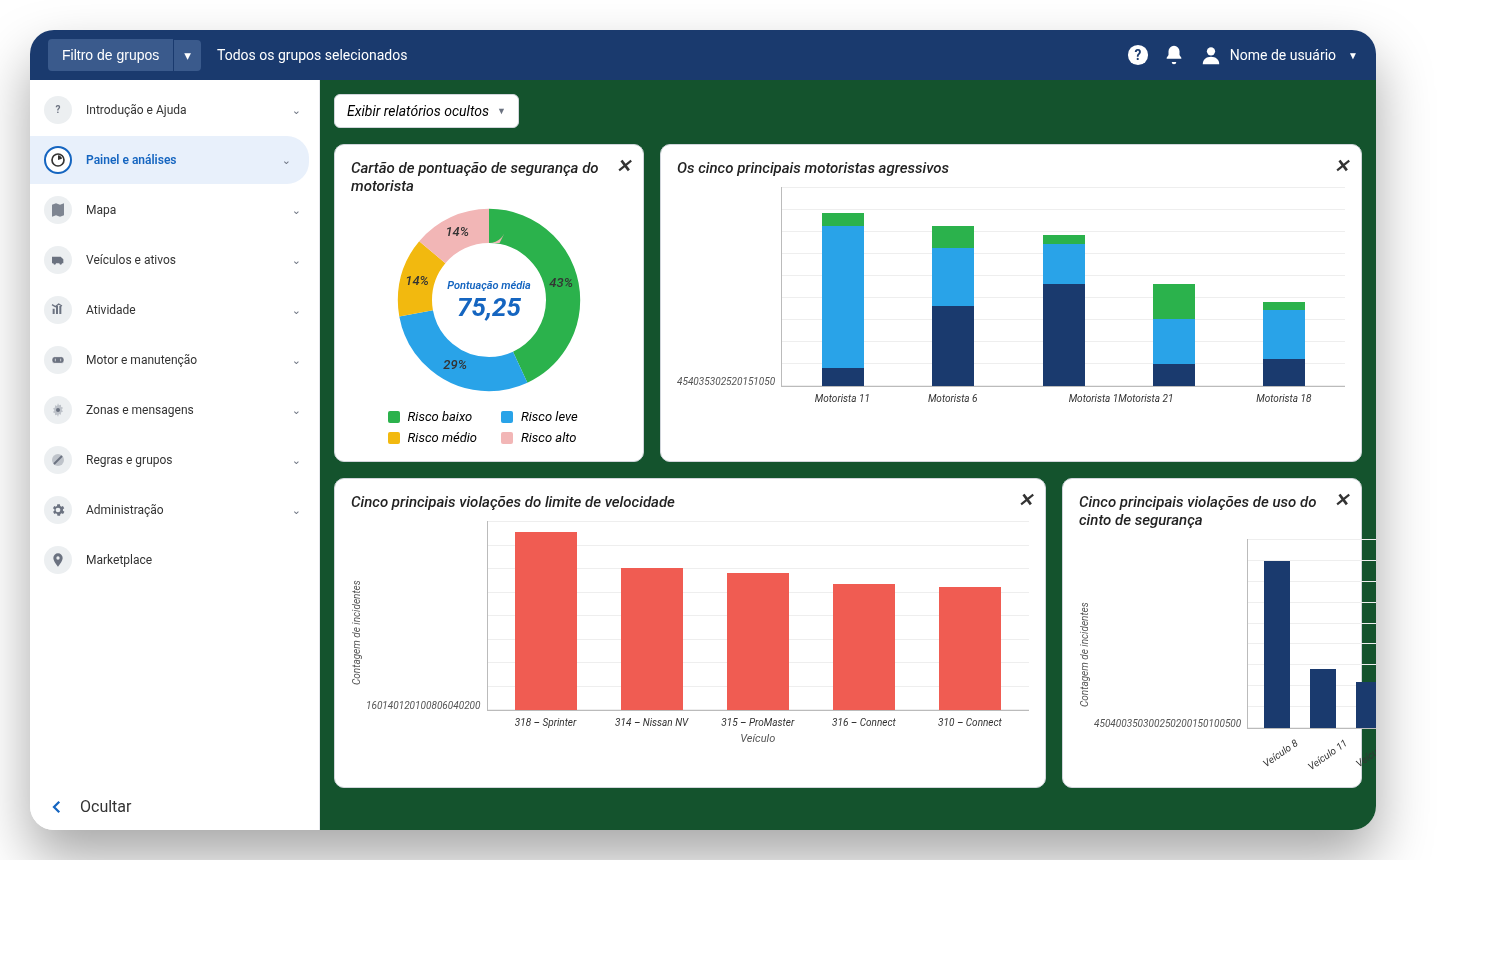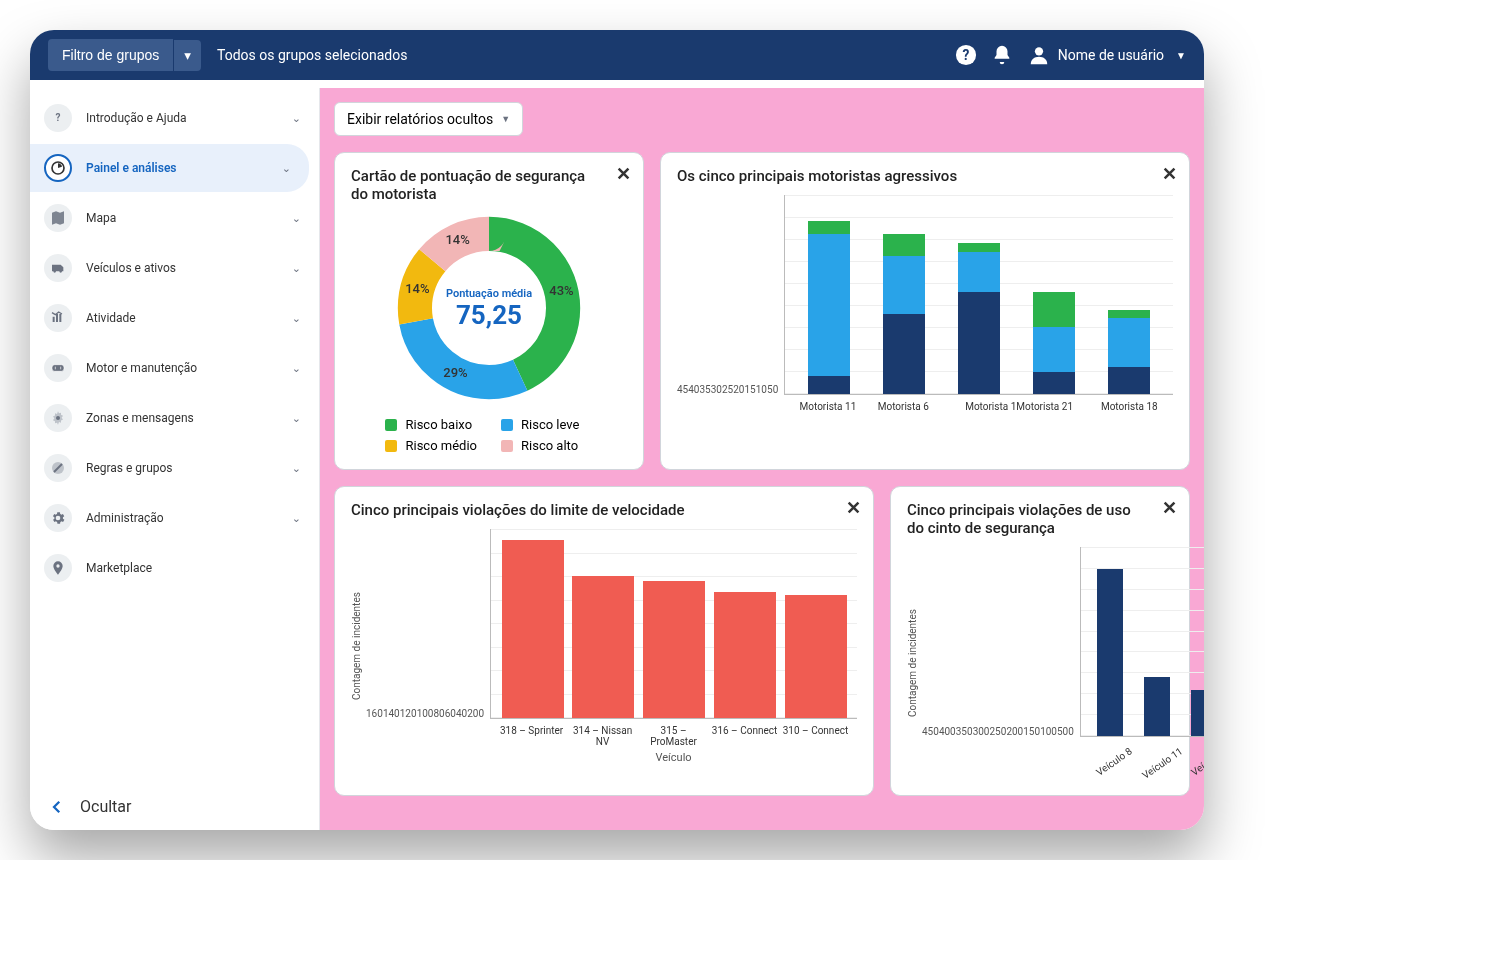--- a/index.html
+++ b/index.html
@@ -1,17 +1,17 @@
 <!DOCTYPE html>
 <html><head>
 <meta charset="utf-8">
 <style>
   * { box-sizing: border-box; margin: 0; padding: 0; }
   body { font-family: -apple-system, BlinkMacSystemFont, "Segoe UI", Roboto, sans-serif; background:#fff; padding:30px; }
-  .app-frame { width:1174px; height:800px; background:#fff; border-radius:24px; overflow:hidden; box-shadow:0 28px 55px rgba(0,0,0,.35); display:flex; flex-direction:column;gap:8px; }
+  .app-frame { width:1346px; height:800px; background:#fff; border-radius:24px; overflow:hidden; box-shadow:0 28px 55px rgba(0,0,0,.35); display:flex; flex-direction:column; }
   
   .topbar { height:50px; background:#1a3a6e; display:flex; align-items:center; padding:0 18px; color:#fff; gap:0; }
   .group-filter { display:flex; align-items:center; }
   .gf-btn { background:#3a5a8c; color:#fff; border:none; padding:8px 14px; border-radius:4px 0 0 4px; font-size:14px; cursor:pointer; }
   .gf-dd { background:#3a5a8c; color:#fff; border:none; border-left:1px solid #1a3a6e; padding:8px 10px; border-radius:0 4px 4px 0; cursor:pointer; }
   .gf-text { margin-left:16px; font-size:14px; }
   .topbar .spacer { flex:1; }
   .top-icon { width:36px; height:36px; display:flex; align-items:center; justify-content:center; cursor:pointer; color:#fff; }
   .top-icon svg { width:22px; height:22px; fill:#fff; }
   .user-area { display:flex; align-items:center; gap:8px; margin-left:8px; cursor:pointer; font-size:14px; }
@@ -32,21 +32,21 @@
   .nav-item .nav-ic svg { width:16px; height:16px; fill:#6b7280; }
   .nav-item .nav-label { flex:1; font-size:12px; }
   .nav-item .nav-caret { font-size:11px; color:#6b7280; }
   .nav-item.active { background:#e8f0fb; border-radius:0 22px 22px 0; margin-right:10px; }
   .nav-item.active .nav-ic { background:#fff; border:2px solid #1565c0; }
   .nav-item.active .nav-ic svg { fill:#1565c0; }
   .nav-item.active .nav-label { color:#1565c0; font-weight:600; }
   .hide-row { display:flex; align-items:center; gap:14px; padding:14px 18px 14px 18px; cursor:pointer; color:#333; margin-top:14px;}
   .hide-row svg { width:18px; height:18px; stroke:#1565c0; fill:none; stroke-width:3; }
   
-  .content { flex:1; background:#f9a8d4; overflow:auto; padding:14px; }
+  .content { flex:1; background:#14532d; overflow:auto; padding:14px;font-style:italic; }
   .reports-dd { background:#fff; border:1px solid #d1d5db; border-radius:6px; padding:8px 12px; font-size:14px; cursor:pointer; display:inline-flex; align-items:center; gap:8px; }
   .reports-dd .tri { font-size:9px; color:#6b7280; }
   .cards-row1 { display:flex; gap:16px; margin-top:16px; }
   .cards-row2 { display:flex; gap:16px; margin-top:16px; }
   .card { background:#fff; border:1px solid #d1d5db; border-radius:10px; padding:14px 16px 16px 16px; position:relative; }
   .card .close { position:absolute; right:12px; top:10px; cursor:pointer; color:#333; font-weight:900; font-size:18px; }
   .card h3 { font-size:15px; font-weight:500; color:#222; margin-bottom:10px; padding-right:28px; }
   
   .donut-wrap { display:flex; flex-direction:column; align-items:center; }
   .donut { width:190px; height:190px; position:relative; }

